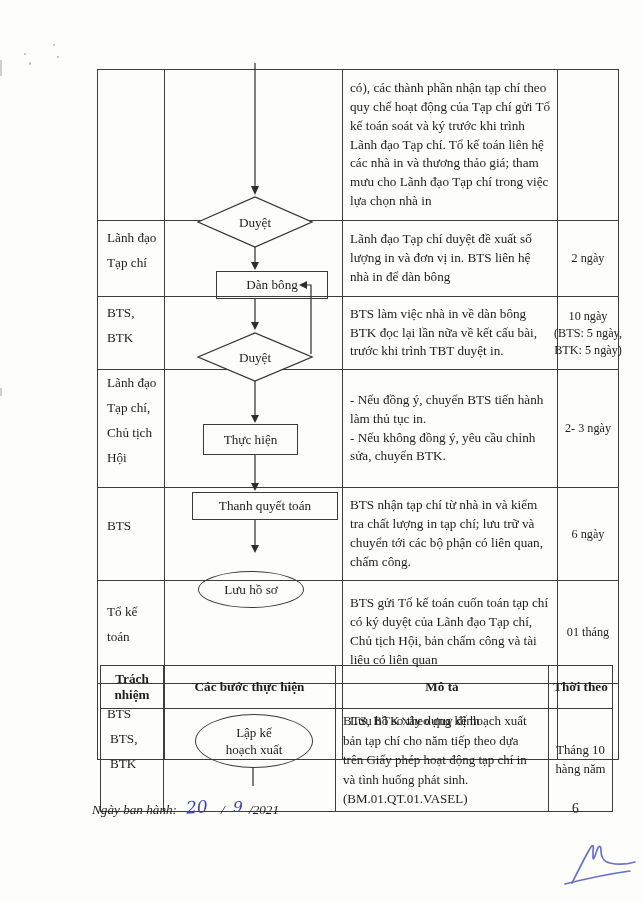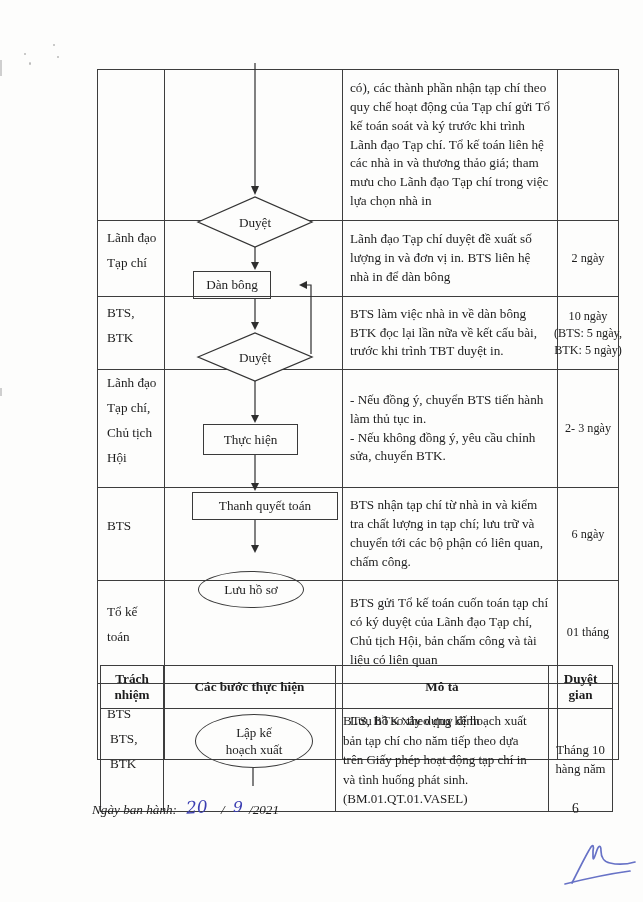--- a/index.html
+++ b/index.html
@@ -143,21 +143,21 @@
         <col style="width:172px">
         <col style="width:213px">
         <col style="width:64px">
       </colgroup>
     <tbody>
       <tr class="hrow">
         <th>Trách
 nhiệm</th>
         <th>Các bước thực hiện</th>
         <th>Mô tả</th>
-        <th>Duyệt gian</th>
+        <th>Thời theo</th>
       </tr>
       <tr class="brow">
         <td class="resp">BTS,
 BTK</td>
         <td class="flowcell"></td>
         <td class="desc">BTS, BTK xây dựng kế hoạch xuất bản tạp chí cho năm tiếp theo dựa trên Giấy phép hoạt động tạp chí in và tình huống phát sinh. (BM.01.QT.01.VASEL)</td>
         <td class="time"><span class="inner">Tháng 10
 hàng năm</span></td>
       </tr>
     </tbody>
@@ -186,21 +186,21 @@
       </g>
       <g stroke="#343434" stroke-width="1.3" fill="#fdfdfc">
         <polygon points="198,222 255,197 312,222 255,247"></polygon>
         <polygon points="198,357 255,333 312,357 255,381"></polygon>
       </g>
     </svg>
 
     <span class="diamond-label" style="left:198px;top:215px;">Duyệt</span>
     <span class="diamond-label" style="left:198px;top:350px;">Duyệt</span>
 
-    <div class="shape" style="left:193px;top:271px;width:78px;height:28px;">
+    <div class="shape" style="left:216px;top:271px;width:112px;height:28px;">
       <span>Dàn bông</span>
     </div>
     <div class="shape" style="left:203px;top:424px;width:95px;height:31px;">
       <span>Thực hiện</span>
     </div>
     <div class="shape" style="left:192px;top:492px;width:146px;height:28px;">
       <span>Thanh quyết toán</span>
     </div>
     <div class="shape oval" style="left:195px;top:714px;width:118px;height:54px;font-size:13px;line-height:17px;white-space:pre-line;">
       <span>Lập kế

